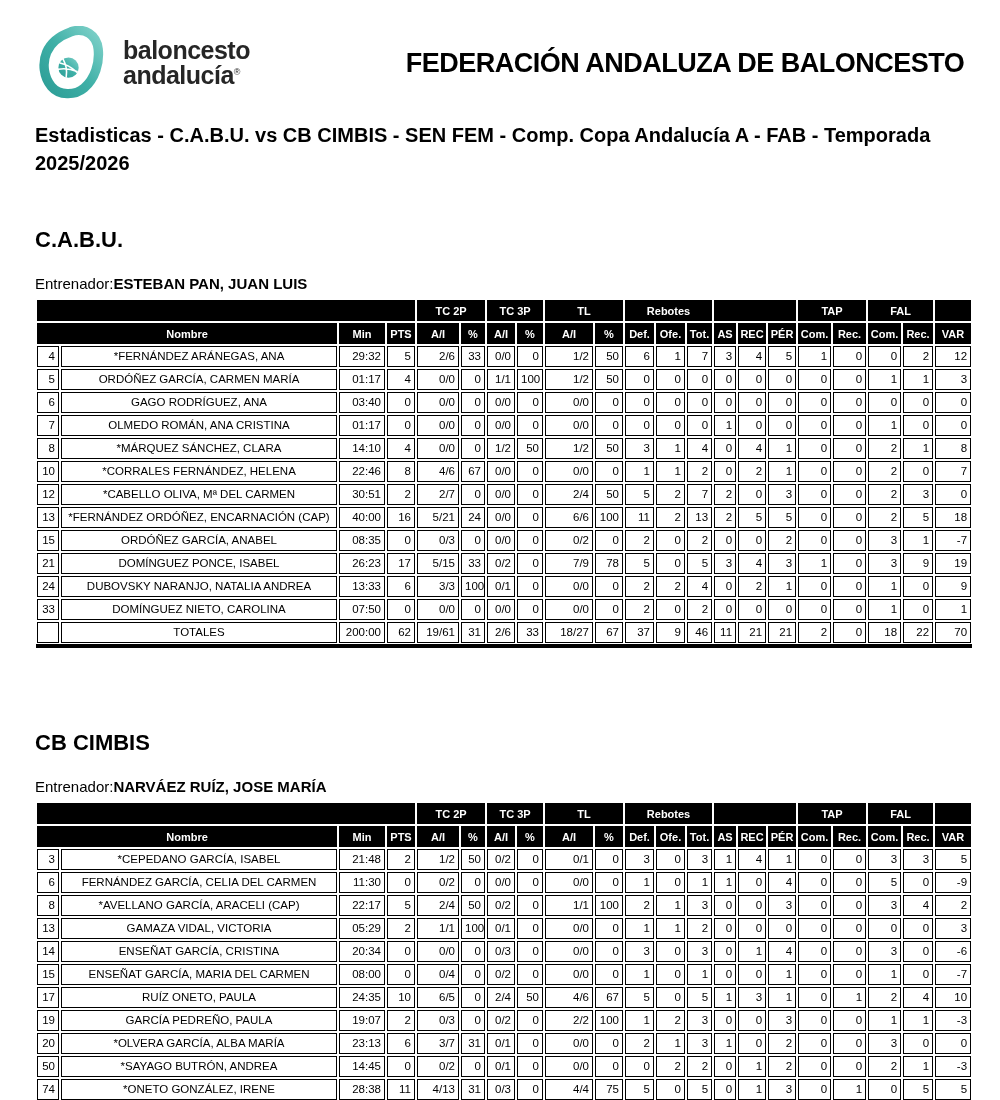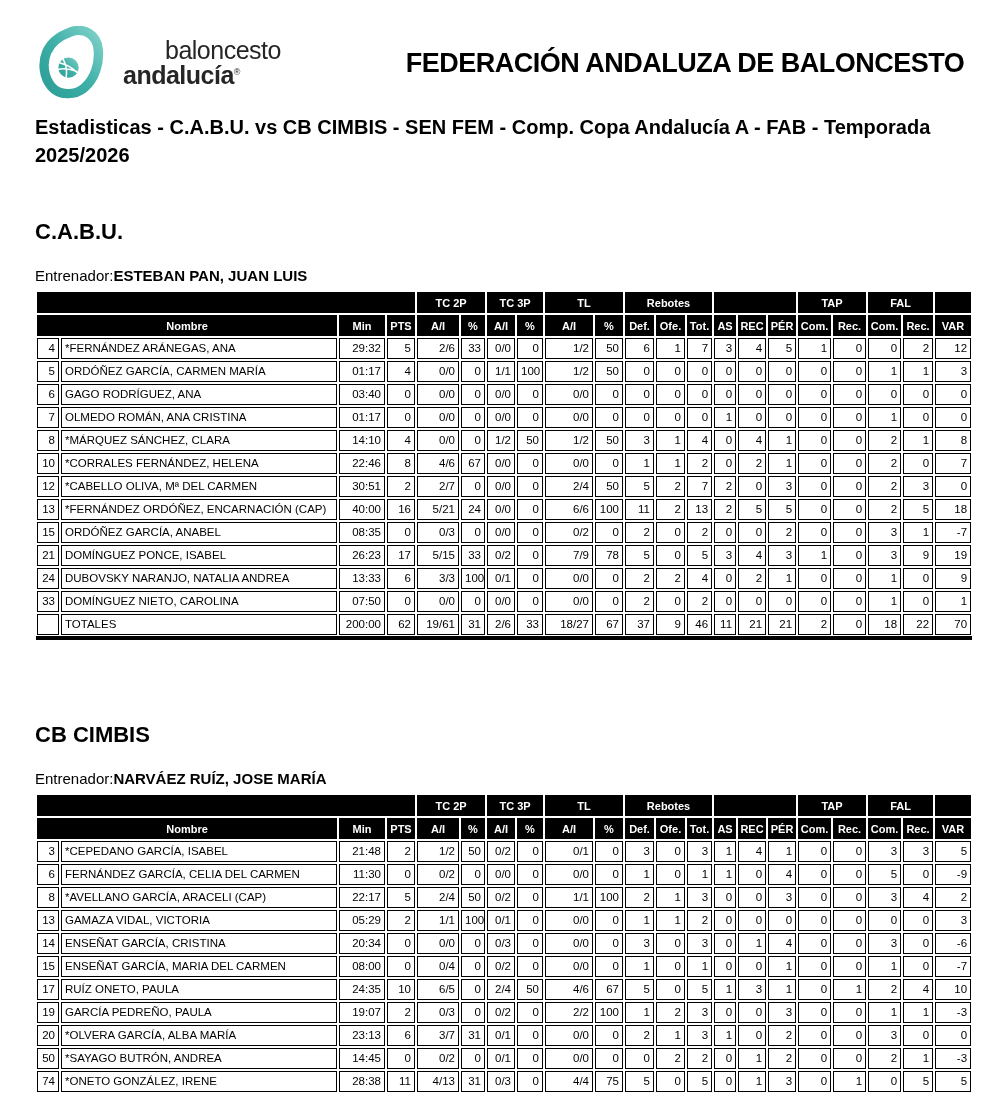--- a/index.html
+++ b/index.html
@@ -8,40 +8,40 @@
     width: 1000px; min-height: 1100px;
     font-family: "Liberation Sans", sans-serif;
     color: #000;
     padding: 25px 30px 30px 35px;
     -webkit-font-smoothing: antialiased;
   }
   .masthead { display: flex; align-items: center; height: 76px; }
   .logo { display: flex; align-items: center; width: 300px; }
   .logo svg { display: block; }
   .logo-text { margin-left: 10px; line-height: 1.0; color: #262626; }
-  .logo-text .l1 { font-size: 25px; font-weight: 400; letter-spacing: -0.5px; display: block; margin-left: 42px; }
+  .logo-text .l1 { font-size: 25px; font-weight: 700; letter-spacing: -0.5px; display: block; }
   .logo-text .l2 { font-size: 25px; font-weight: 700; letter-spacing: -0.5px; display: block; }
   .logo-text sup { font-size: 9px; font-weight: 400; }
   .fed-title { flex: 1; text-align: center; font-size: 27px; font-weight: 700; letter-spacing: -0.5px; white-space: nowrap; }
-  .subtitle { margin-top: 12px; max-width: 930px; font-size: 20px; font-weight: 700; line-height: 28px; }
+  .subtitle { margin-top: 20px; max-width: 930px; font-size: 20px; font-weight: 700; line-height: 28px; }
   .team-heading { font-size: 22px; font-weight: 700; }
   .sec-1 .team-heading { margin-top: 50px; }
   .sec-2 .team-heading { margin-top: 82px; }
   .coach-line { margin-top: 22px; margin-bottom: 6px; font-size: 15px; }
   .coach-line b { font-weight: 700; }
   table.stats { border-collapse: separate; border-spacing: 2px; table-layout: fixed; width: 938px; }
   thead, thead tr { background: #000; }
   thead th { color: #fff; font-size: 11px; font-weight: 700; height: 21px; text-align: center; padding: 0; overflow: hidden; white-space: nowrap; }
   tbody td {
     border: 1px solid #000; background: #fff;
     font-size: 11.5px; height: 17px; line-height: 17px;
     padding: 1px 3px; overflow: hidden; white-space: nowrap;
   }
   td.cell-num { text-align: right; }
-  td.cell-name { text-align: left; }
+  td.cell-name { text-align: center; }
   td.cell-stat { text-align: right; }
   .bottom-bar { width: 936px; height: 4px; background: #000; margin-top: -1px; margin-left: 1px; }
 </style>
 </head>
 <body>
 
 <header class="masthead">
   <div class="logo">
     <svg width="78" height="74" viewBox="0 0 100 94" aria-hidden="true">
       <defs>

